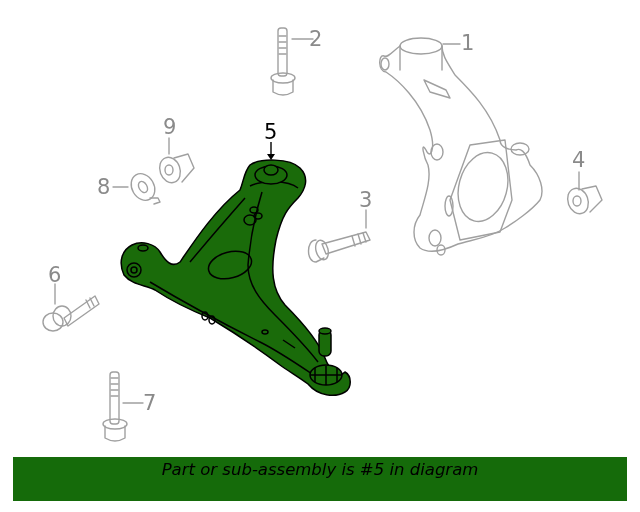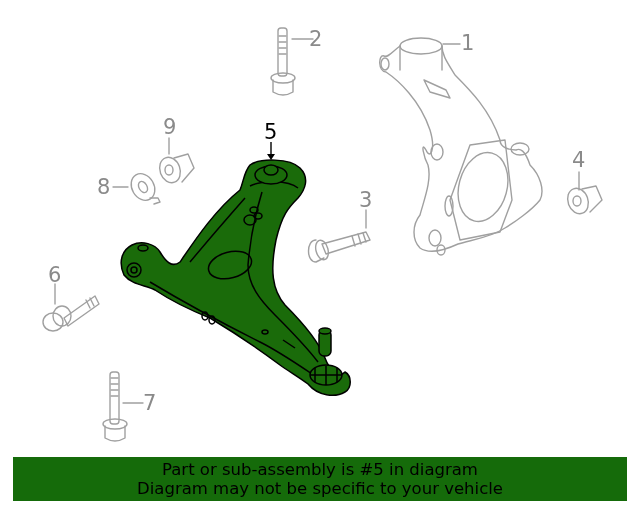--- a/index.html
+++ b/index.html
@@ -1,21 +1,21 @@
 <!DOCTYPE html>
 <html><head>
 <meta charset="utf-8">
 <style>
   html, body { margin: 0; padding: 0; background: #ffffff; }
   body { width: 640px; height: 512px; position: relative; overflow: hidden; font-family: "DejaVu Sans", sans-serif; }
   #diagram { position: absolute; left: 0; top: 0; width: 640px; height: 512px; }
   .callout { position: absolute; font-size: 21px; color: #8a8a8a; line-height: 1; font-family: "DejaVu Sans", sans-serif; }
   .callout.active { color: #000000; }
   #banner { position: absolute; left: 13px; top: 457px; width: 614px; height: 44px; background: #156b0a; color: #000; text-align: center; font-size: 16.5px; line-height: 19px; padding-top: 3px; box-sizing: border-box; }
-  #banner div { white-space: nowrap; }
+  #banner div { white-space: nowrap; font-style: italic; }
 </style>
 </head>
 <body>
 
 <svg id="diagram" viewBox="0 0 640 512" xmlns="http://www.w3.org/2000/svg">
   <g fill="none" stroke="#a0a0a0" stroke-width="1.4" stroke-linejoin="round" stroke-linecap="round">
 
     <g>
       <ellipse cx="421" cy="46" rx="21" ry="8"></ellipse>
       <path d="M400 46 L400 70 M442 46 L442 70"></path>
@@ -119,14 +119,13 @@
 <div class="callout" style="left:359px;top:190px;">3</div>
 <div class="callout" style="left:572px;top:150px;">4</div>
 <div class="callout active" style="left:264px;top:122px;">5</div>
 <div class="callout" style="left:48px;top:265px;">6</div>
 <div class="callout" style="left:143px;top:393px;">7</div>
 <div class="callout" style="left:97px;top:177px;">8</div>
 <div class="callout" style="left:163px;top:117px;">9</div>
 
 <div id="banner">
   <div>Part or sub-assembly is #5 in diagram</div>
-  <div>Diagram may not be specific to your vehicle</div>
 </div>
 
 </body></html>

